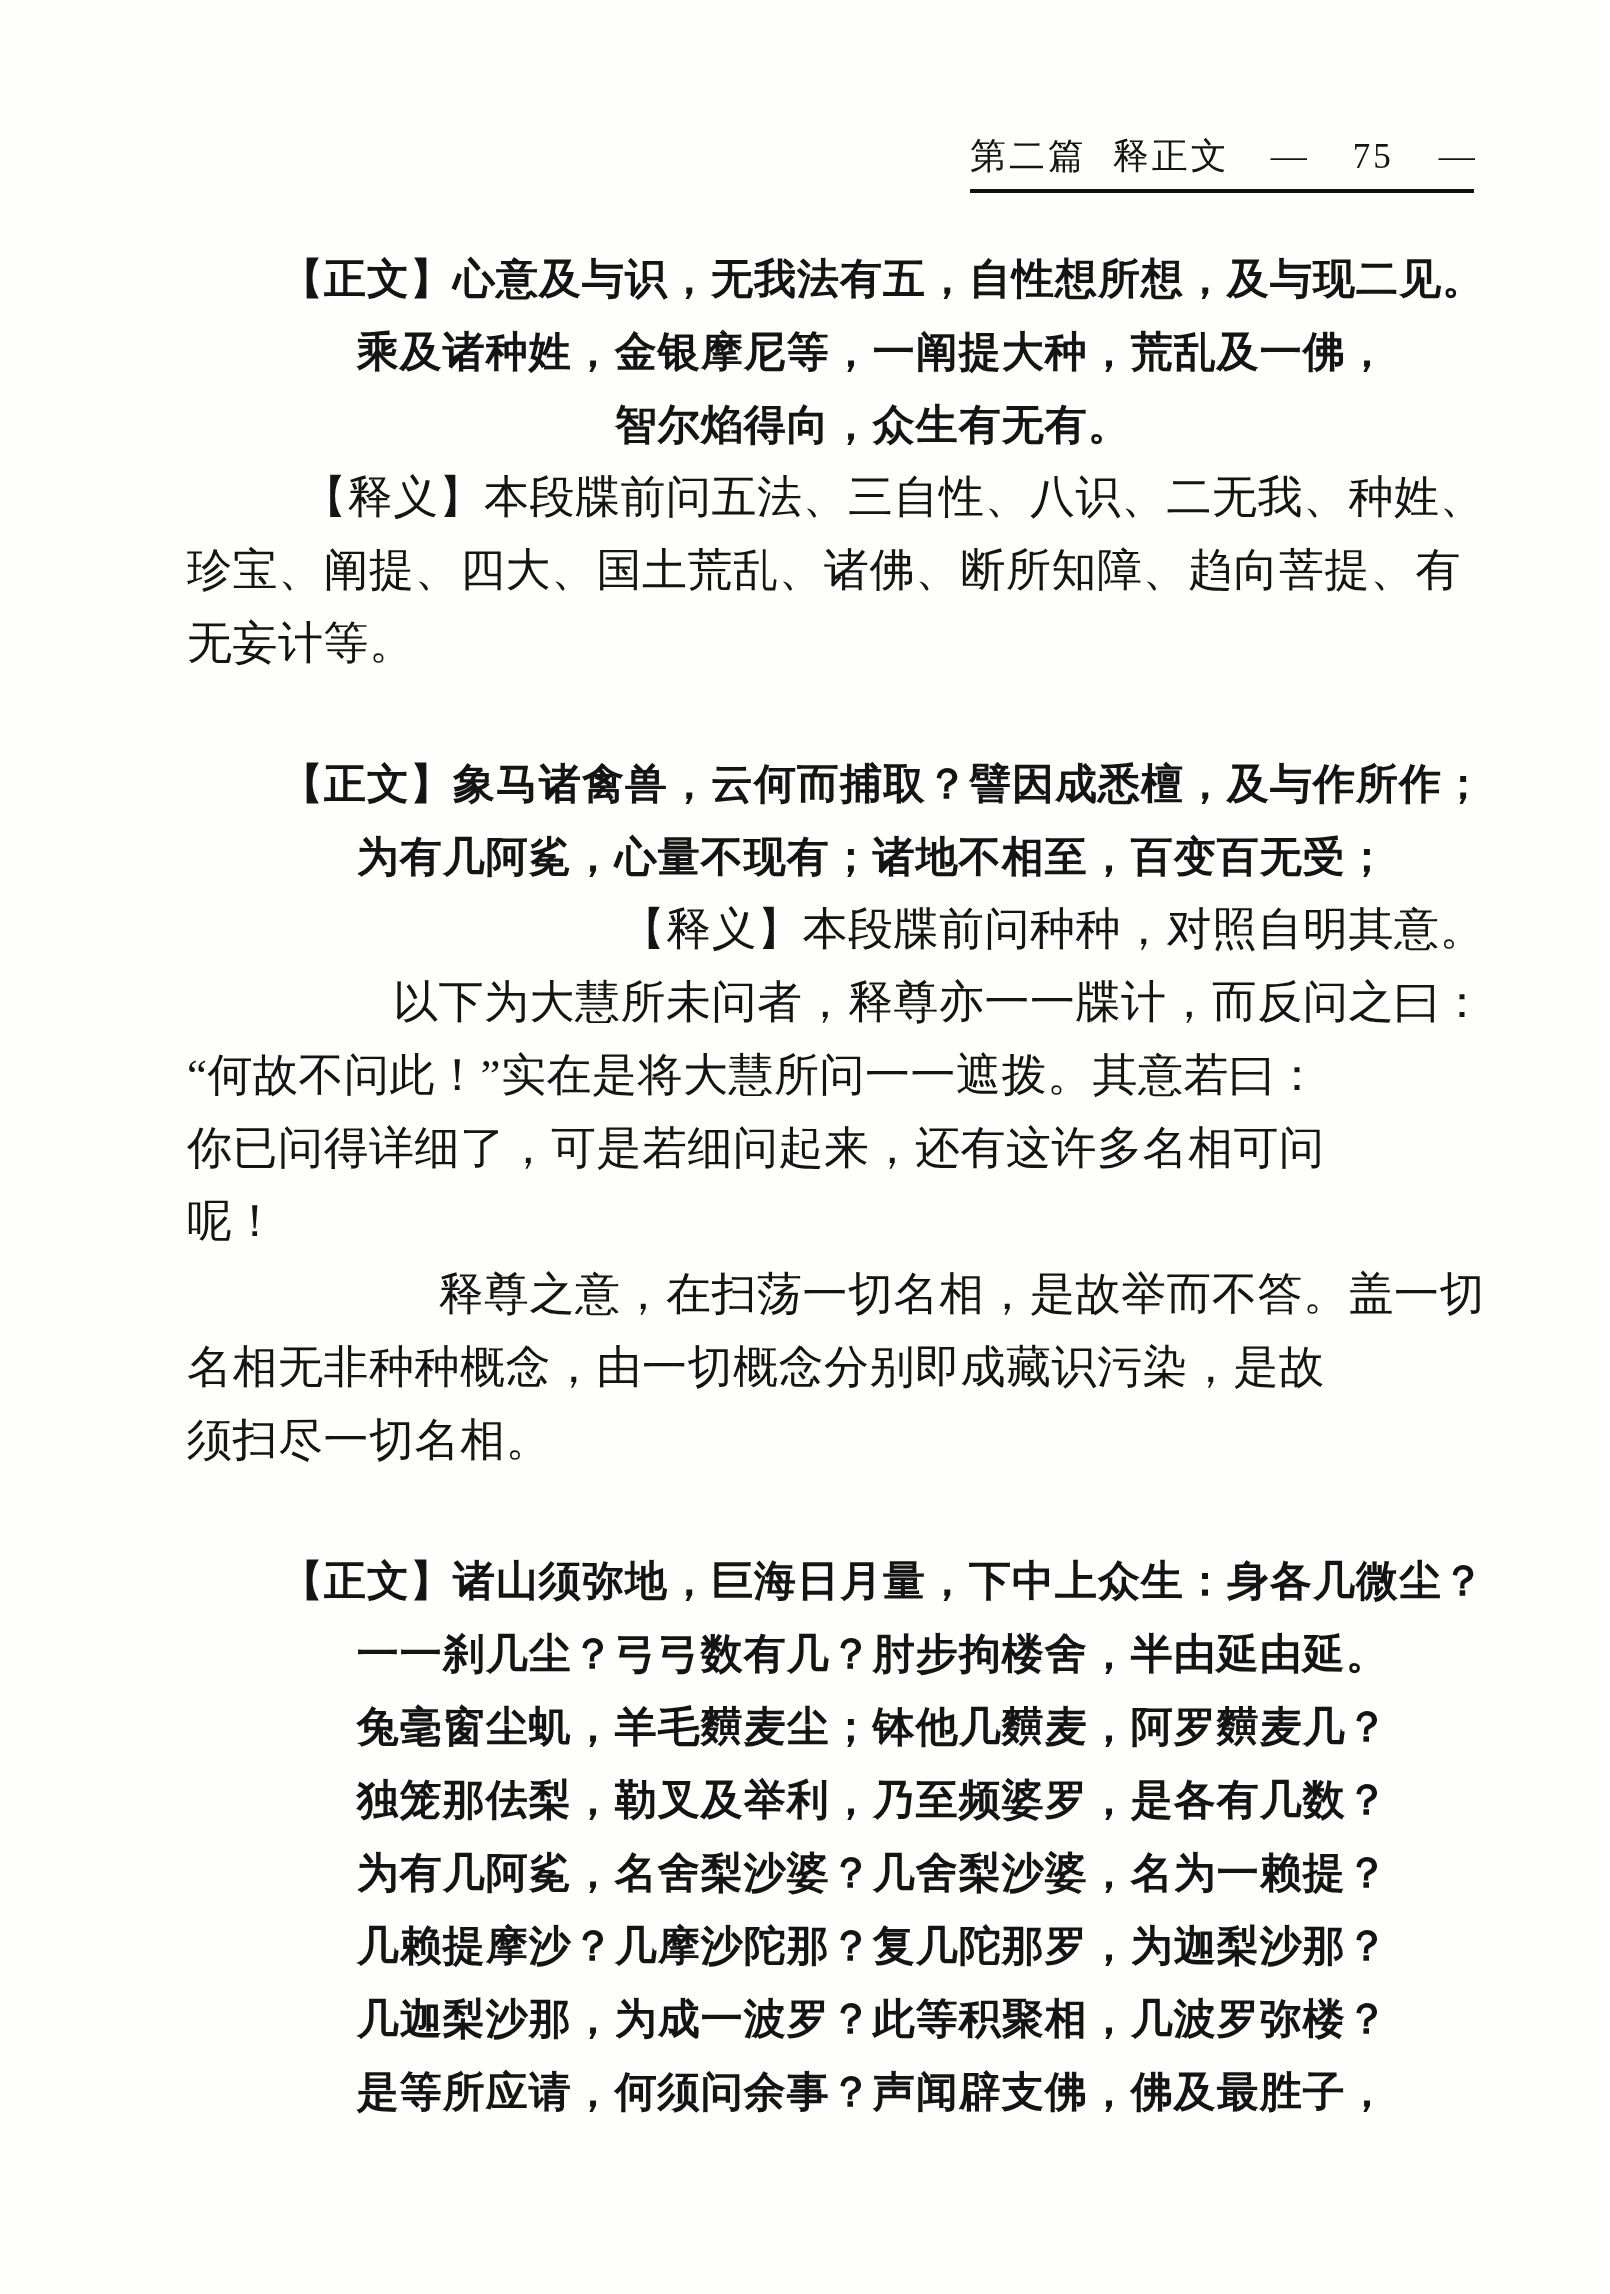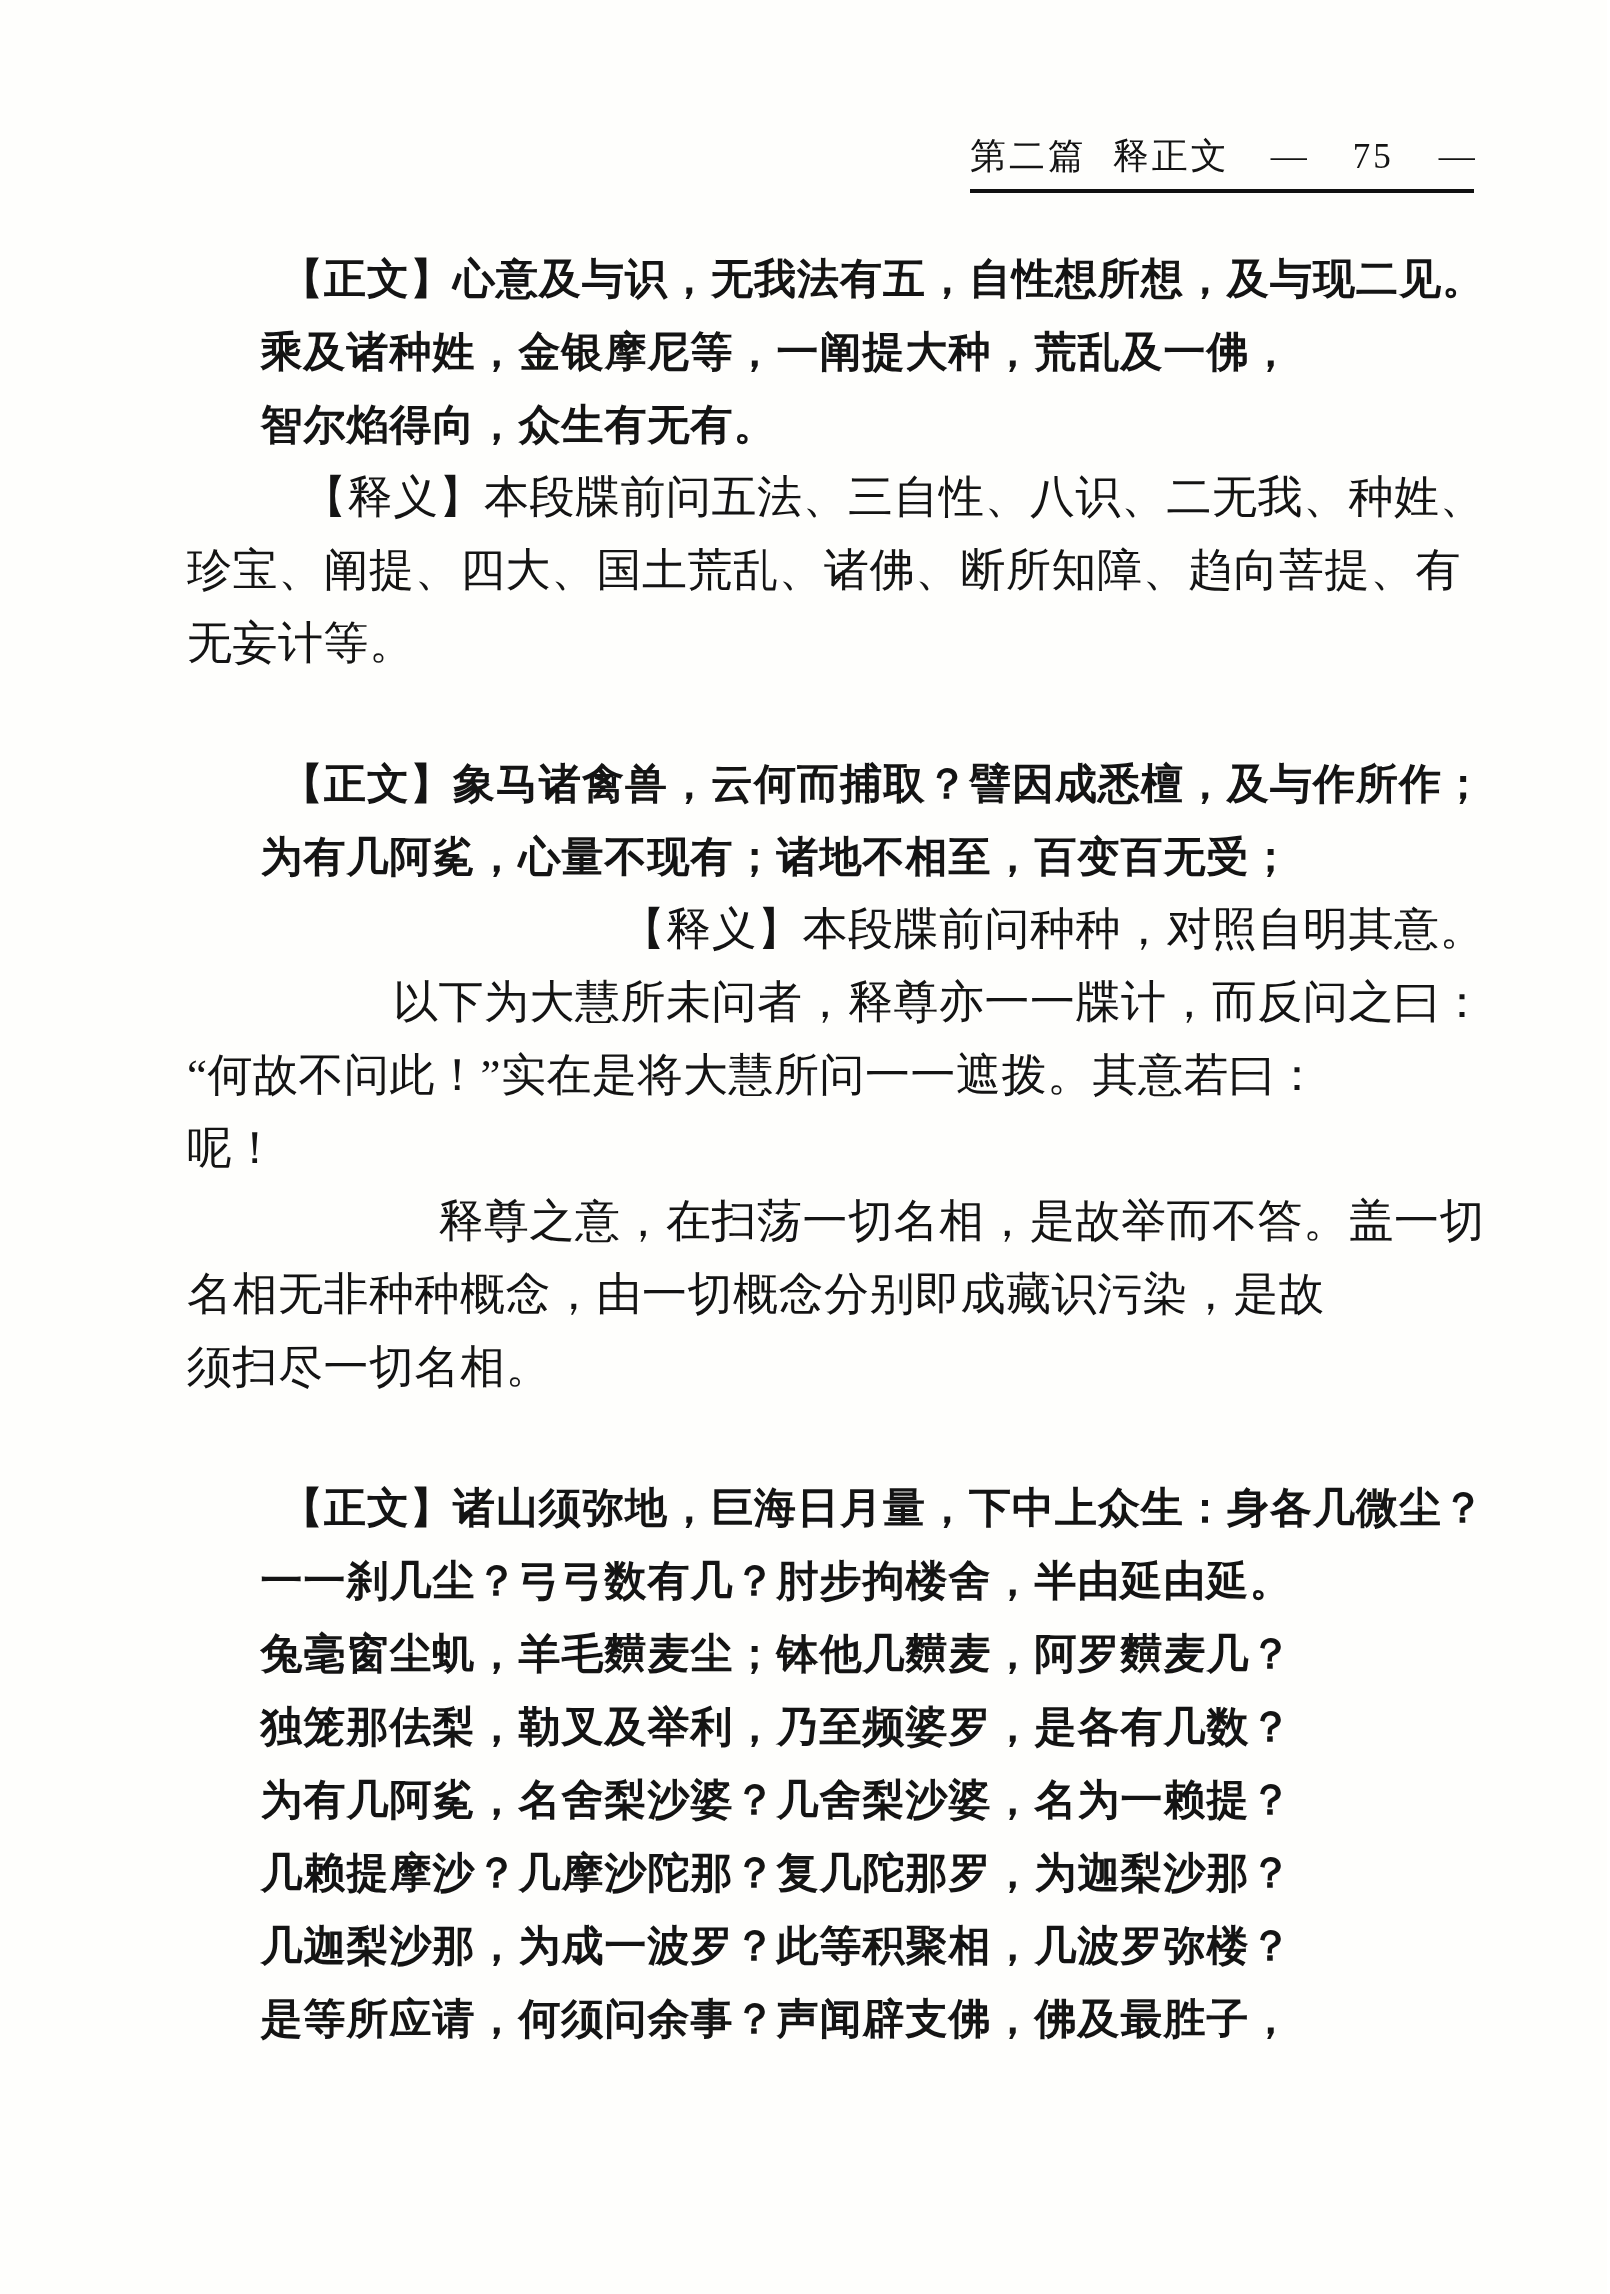--- a/index.html
+++ b/index.html
@@ -57,21 +57,21 @@
     font-weight: 700;
     font-size: 42px;
     letter-spacing: 1px;
   }
   .prose .line {
     font-family: "Liberation Serif", serif;
     font-size: 45px;
     letter-spacing: 0.5px;
   }
   .indent-2    { text-indent: 2em; text-align: right; }
-  .indent-1_75 { text-indent: 1.75em; }
+  .indent-1_75 { text-indent: 1.75em; text-align: center; }
   .indent-0    { text-indent: 0; }
 </style>
 </head>
 <body>
 
 <div class="page">
 
   <div class="header">
     <span class="hword">第二篇 释正文</span><span class="hdash">—</span><span class="hnum">75</span><span class="hdash hdash2">—</span>
   </div>
@@ -89,20 +89,21 @@
         <div class="line indent-0">无妄计等。</div>
       </div>
       <div class="section verse gap">
         <div class="line indent-2">【正文】象马诸禽兽，云何而捕取？譬因成悉檀，及与作所作；</div>
         <div class="line indent-1_75">为有几阿㝹，心量不现有；诸地不相至，百变百无受；</div>
       </div>
       <div class="section prose">
         <div class="line indent-2">【释义】本段牒前问种种，对照自明其意。</div>
         <div class="line indent-2">以下为大慧所未问者，释尊亦一一牒计，而反问之曰：</div>
         <div class="line indent-0">“何故不问此！”实在是将大慧所问一一遮拨。其意若曰：</div>
+        <div class="line indent-0">你已问得详细了，可是若细问起来，还有这许多名相可问</div>
         <div class="line indent-0">呢！</div>
         <div class="line indent-2">释尊之意，在扫荡一切名相，是故举而不答。盖一切</div>
         <div class="line indent-0">名相无非种种概念，由一切概念分别即成藏识污染，是故</div>
         <div class="line indent-0">须扫尽一切名相。</div>
       </div>
       <div class="section verse gap">
         <div class="line indent-2">【正文】诸山须弥地，巨海日月量，下中上众生：身各几微尘？</div>
         <div class="line indent-1_75">一一刹几尘？弓弓数有几？肘步拘楼舍，半由延由延。</div>
         <div class="line indent-1_75">兔毫窗尘虮，羊毛䵃麦尘；钵他几䵃麦，阿罗䵃麦几？</div>
         <div class="line indent-1_75">独笼那佉梨，勒叉及举利，乃至频婆罗，是各有几数？</div>

